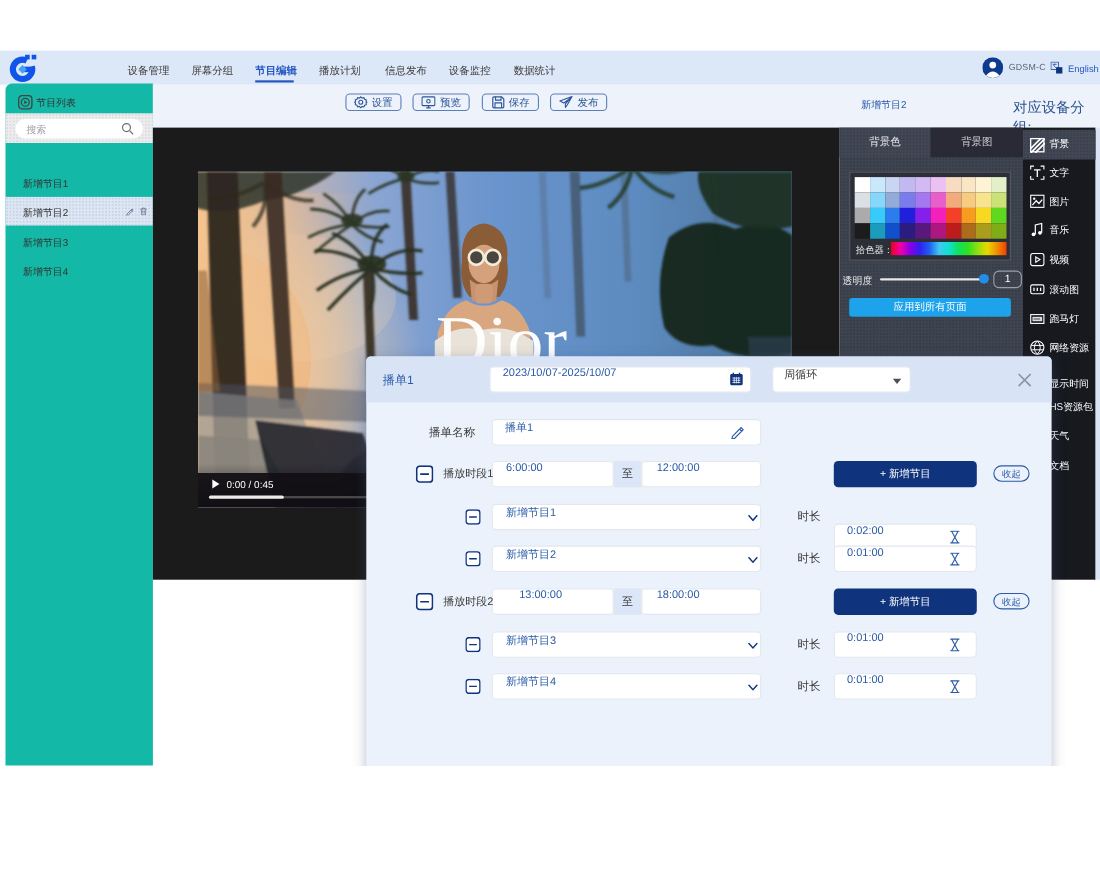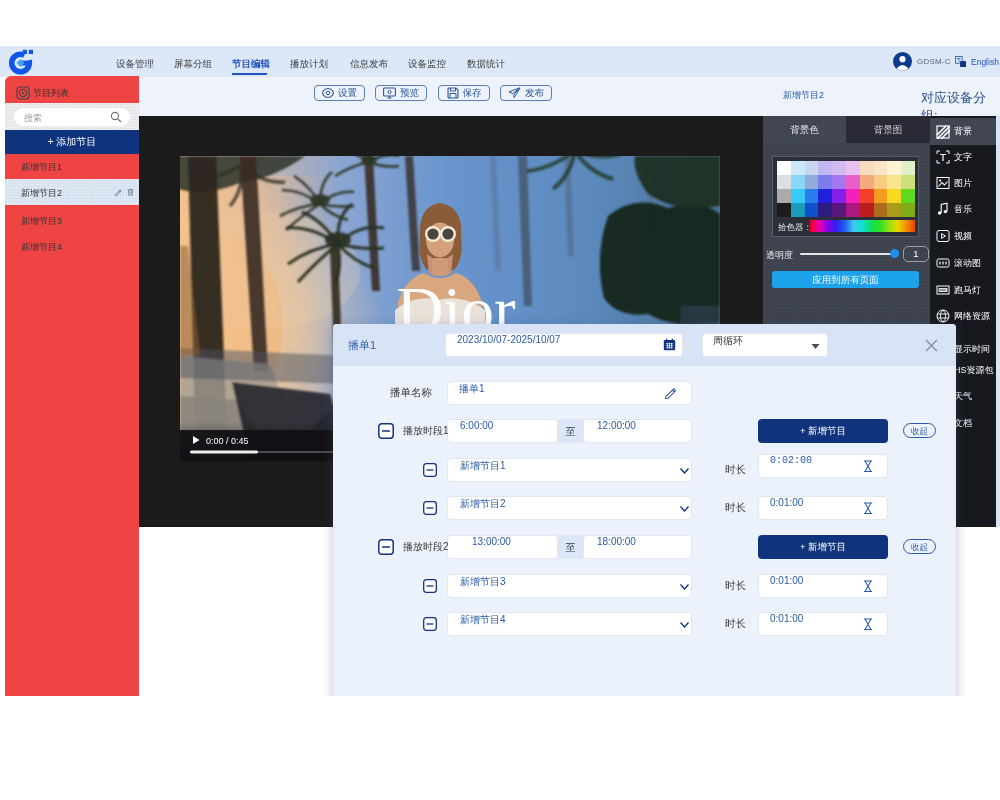--- a/index.html
+++ b/index.html
@@ -47,37 +47,36 @@
     <path d="M 3.4 16.6 Q 9.5 9.5 15.6 16.6 A 9.5 9.5 0 0 1 3.4 16.6 Z" fill="#fff"></path>
   </svg>
   <span class="abs" style="left:917px; top:57px; font-size:8px; color:#5b6575; letter-spacing:0.2px;">GDSM-C</span>
   <svg class="abs" style="left:955px; top:56px;" width="11" height="11" viewBox="0 0 13 13">
     <rect x="0.5" y="0.5" width="8" height="8" fill="none" stroke="#2a5aa8"></rect>
     <path d="M2.5 3 h4 M4.5 2 v1.2 M3 3.2 q1.5 3 3.5 3.8" stroke="#2a5aa8" fill="none" stroke-width="0.9"></path>
     <rect x="6" y="6" width="7" height="7" fill="#10337e"></rect>
   </svg>
   <span class="abs" style="left:971px; top:57px; font-size:8.5px; color:#2456c0;">English</span>
 
-  <div class="abs" id="sidebar" style="left:5px; top:76px; width:134px; height:724px; background:#ef4444; border-radius:6px 0 0 0;">
+  <div class="abs" id="sidebar" style="left:5px; top:76px; width:134px; height:724px; background:#14b8a6; border-radius:6px 0 0 0;">
     <svg class="abs" style="left:11px; top:10px;" width="14" height="14" viewBox="0 0 14 14">
       <rect x="1" y="1" width="12" height="12" rx="3" fill="none" stroke="#444" stroke-width="1.2"></rect>
       <circle cx="7" cy="7" r="3.6" fill="none" stroke="#444" stroke-width="1.1"></circle>
       <path d="M6 5.4 L9 7 L6 8.6 Z" fill="#444"></path>
     </svg>
     <span class="abs" style="left:28px; top:11px; font-size:9px; color:#333;">节目列表</span>
     <div class="abs" style="left:0; top:27px; width:134px; height:27px; background:#ececee; background-image:radial-gradient(rgba(120,120,140,0.16) 0.7px, transparent 0.9px); background-size:3px 3px;padding-left:21px;">
       <div class="abs" style="left:9px; top:5px; width:116px; height:18px; background:#fff; border-radius:9px;">
         <span class="abs" style="left:10px; top:4px; font-size:9px; color:#9aa0a8;">搜索</span>
         <svg class="abs" style="left:96px; top:3px;" width="12" height="12" viewBox="0 0 12 12">
           <circle cx="5" cy="5" r="3.6" fill="none" stroke="#6a6f78" stroke-width="1.1"></circle>
           <path d="M7.8 7.8 L11 11" stroke="#6a6f78" stroke-width="1.1"></path>
         </svg>
       </div>
     </div>
-    <div class="navy-btn abs" style="left:0; top:54px; width:134px; height:24px; font-size:10px;">+ 添加节目</div>
     <span class="abs" style="left:16px; top:85px; font-size:9px; color:#333;">新增节目1</span>
     <div class="abs" style="left:0; top:103px; width:134px; height:26px; background:#dde6f3; background-image:radial-gradient(rgba(120,130,170,0.2) 0.7px, transparent 0.9px); background-size:3px 3px;">
       <span class="abs" style="left:16px; top:8px; font-size:9px; color:#333;">新增节目2</span>
       <svg class="abs" style="left:109px; top:9px;" width="8" height="8" viewBox="0 0 11 11">
         <path d="M2 9 L8.3 2.7 L9.8 4.2 L3.5 10.5 L1.6 10.9 Z M7 4 l1.6 1.6" fill="none" stroke="#5a6b85" stroke-width="1"></path>
       </svg>
       <svg class="abs" style="left:122px; top:9px;" width="7" height="8" viewBox="0 0 10 11">
         <path d="M1 2.6 h8 M3.6 2.6 V1.4 h2.8 v1.2 M2 2.6 l.5 7.6 h5 l.5-7.6 M4 4.4 v4 M6 4.4 v4" fill="none" stroke="#5a6b85" stroke-width="0.9"></path>
       </svg>
     </div>
@@ -383,21 +382,21 @@
         <rect x="0.7" y="0.7" width="12.6" height="12.6" rx="2.5" fill="#fff" stroke="#10337e" stroke-width="1.3"></rect>
         <path d="M3.5 7 h7" stroke="#10337e" stroke-width="1.3"></path>
       </svg>
     <div class="input" style="left:114px; top:134px; width:245px; height:24px;">
         <span style="margin-left:12px;">新增节目1</span>
       <svg class="abs" style="left:232px; top:9px;" width="9" height="6" viewBox="0 0 9 6">
           <path d="M0.5 0.5 L4.5 5 L8.5 0.5" fill="none" stroke="#10337e" stroke-width="1.3"></path>
         </svg>
       </div>
     <span class="abs" style="left:392px; top:139px; font-size:10.5px; color:#3a3a3a;">时长</span>
-    <div class="input" style="left:425px; top:130px; width:130px; height:24px;font-family:Liberation Mono, monospace;">
+    <div class="input" style="left:425px; top:152px; width:130px; height:24px;">
         <span style="margin-left:11px;">0:02:00</span>
       <svg class="abs" style="left:104px; top:5px;" width="11" height="13" viewBox="0 0 12 14">
           <path d="M1 1 h9 M1 12.5 h9 M2.3 1 L8.7 12.5 M8.7 1 L2.3 12.5" fill="none" stroke="#2a5aa8" stroke-width="1.1"></path>
         </svg>
       </div>
 
     <svg class="abs" style="left:90px; top:177px;" width="14" height="14" viewBox="0 0 14 14">
         <rect x="0.7" y="0.7" width="12.6" height="12.6" rx="2.5" fill="#fff" stroke="#10337e" stroke-width="1.3"></rect>
         <path d="M3.5 7 h7" stroke="#10337e" stroke-width="1.3"></path>
       </svg>

